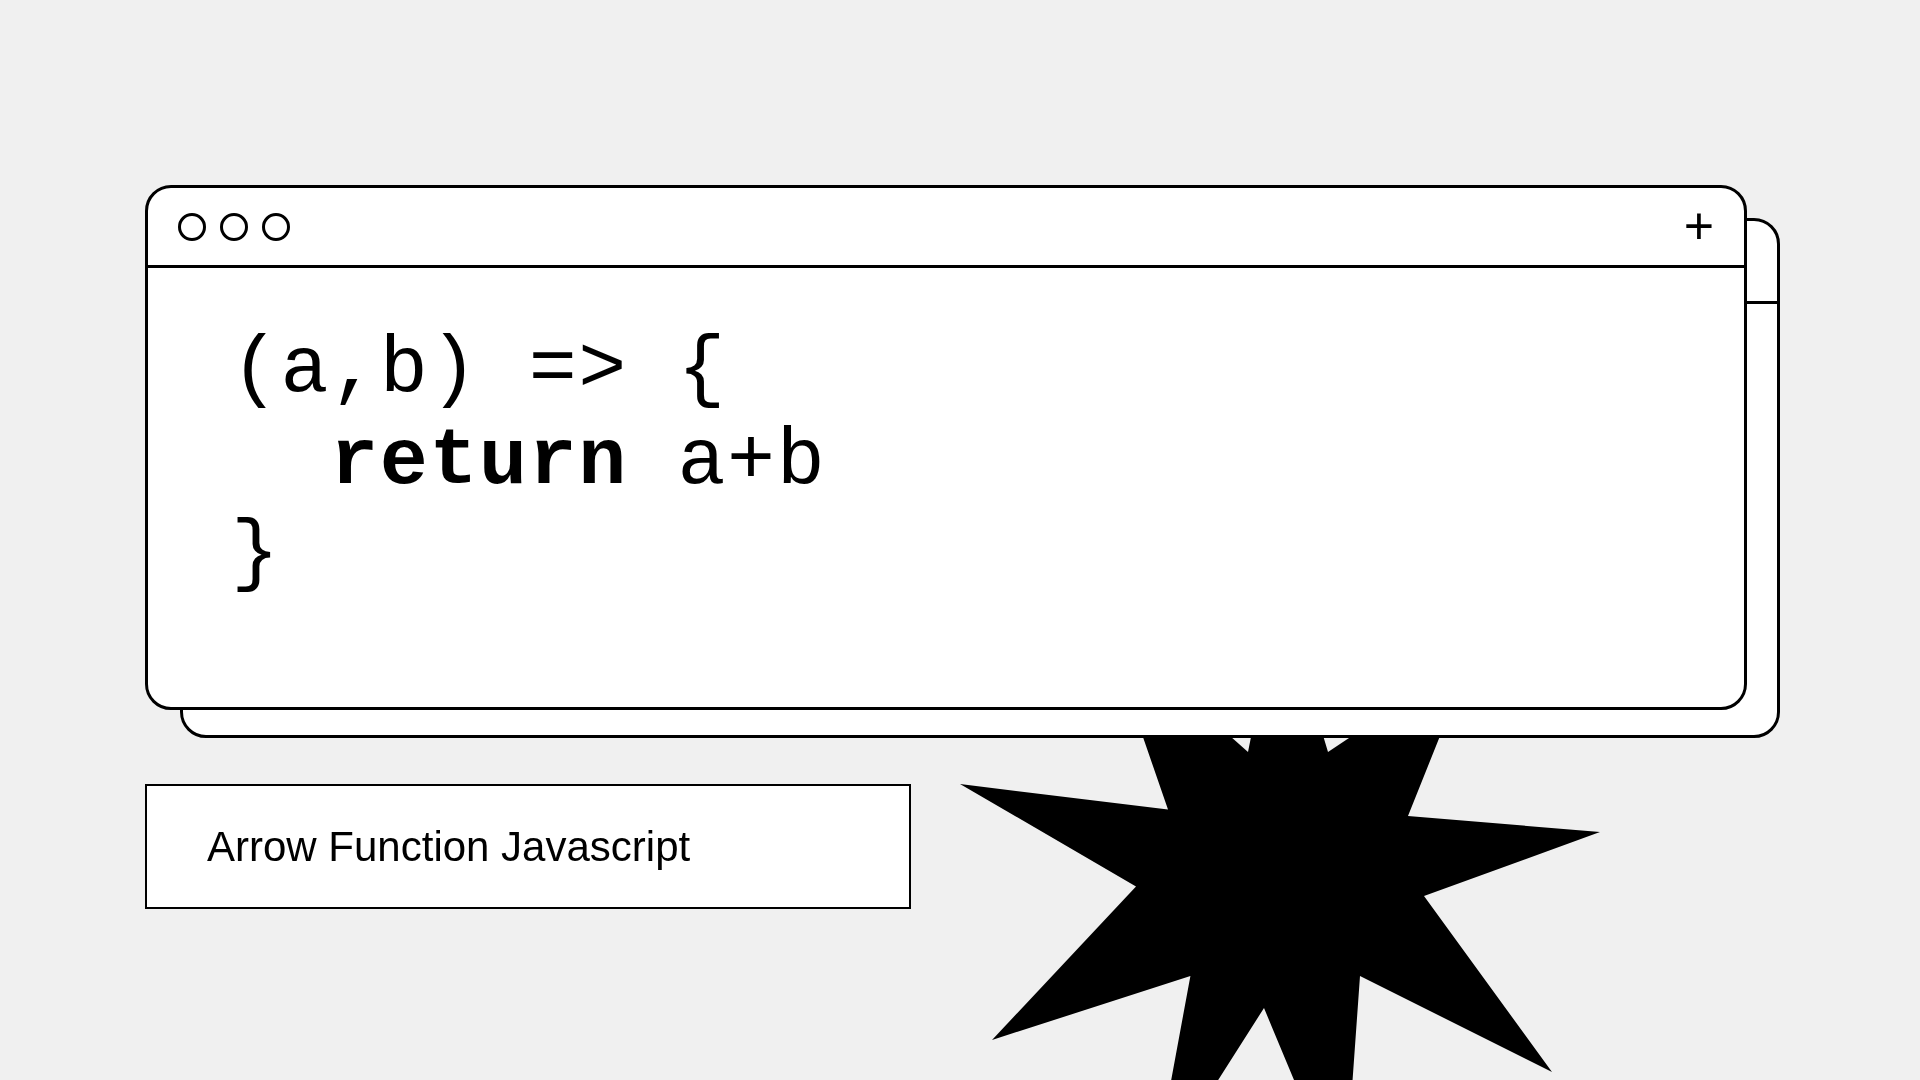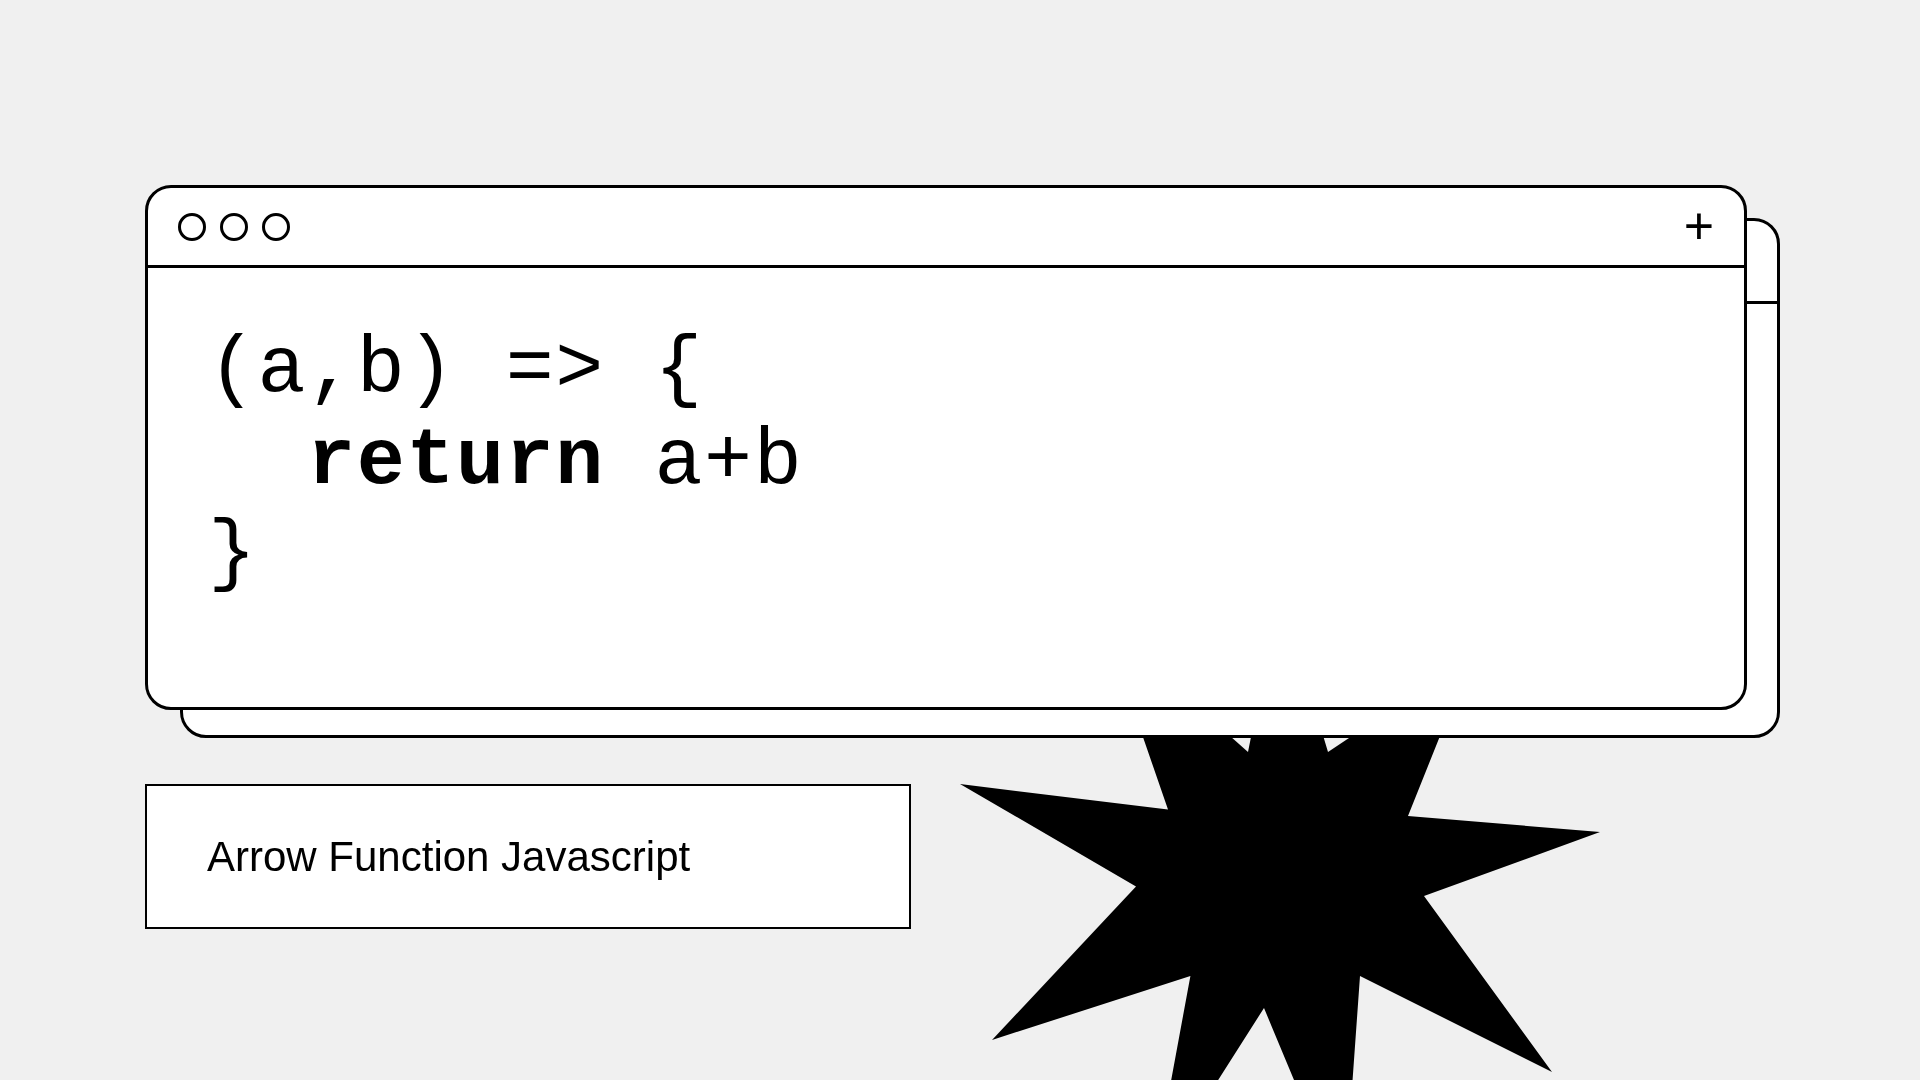--- a/index.html
+++ b/index.html
@@ -74,37 +74,37 @@
       right: 30px;
       top: 50%;
       transform: translateY(-50%);
       font-size: 52px;
       font-weight: 300;
       line-height: 0.8;
       color: #000;
       user-select: none;
     }
     .code-body {
-      padding: 56px 60px;
+      padding: 56px 83px;
       font-family: "Courier New", Courier, monospace;
       font-size: 80px;
       line-height: 1.15;
       color: #000;
       letter-spacing: 0.02em;
       white-space: pre;
     }
     .code-body .kw {
       font-weight: 900;
     }
     .caption-box {
       position: absolute;
       top: 784px;
       left: 145px;
       width: 766px;
-      height: 145px;
+      height: 125px;
       background: #fff;
       border: 2px solid #000;
       display: flex;
       align-items: center;
       padding: 12px 60px;
       z-index: 3;
     }
     .caption-text {
       font-size: 42px;
       color: #000;

